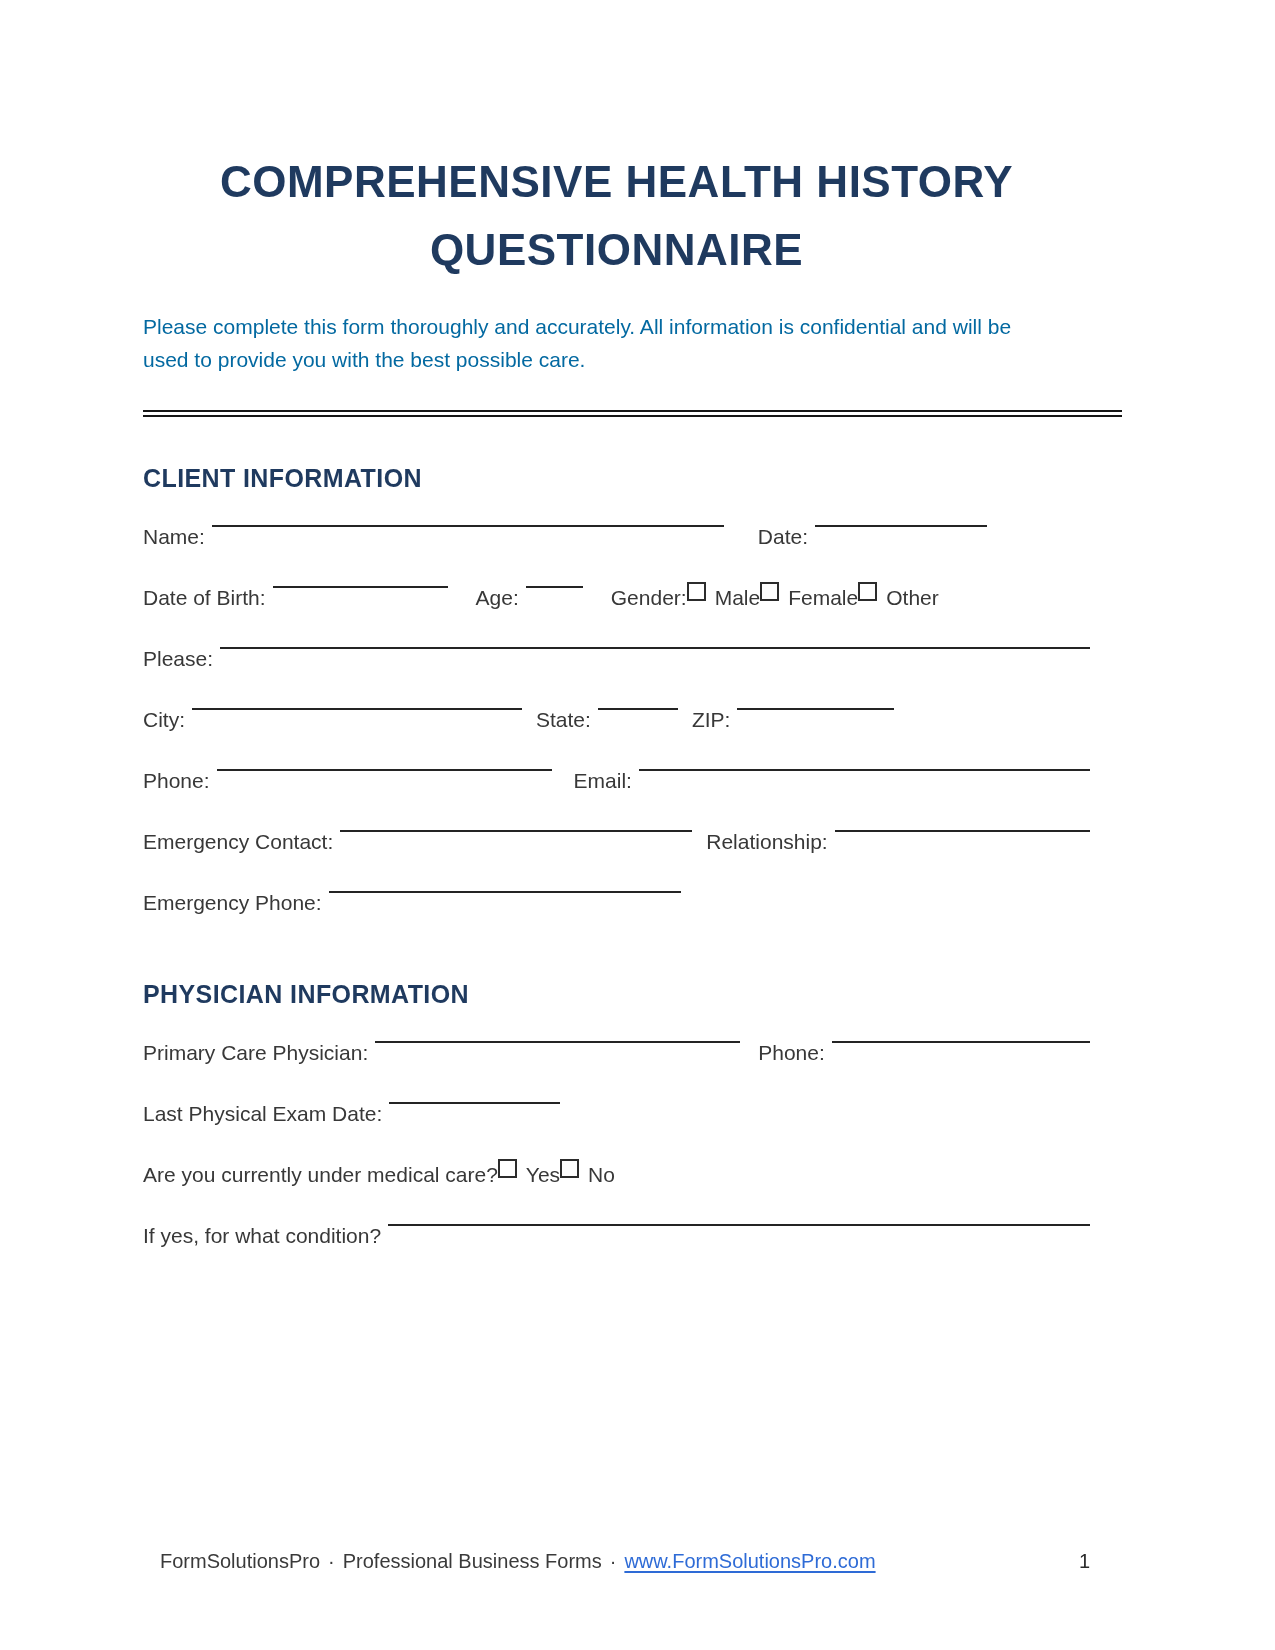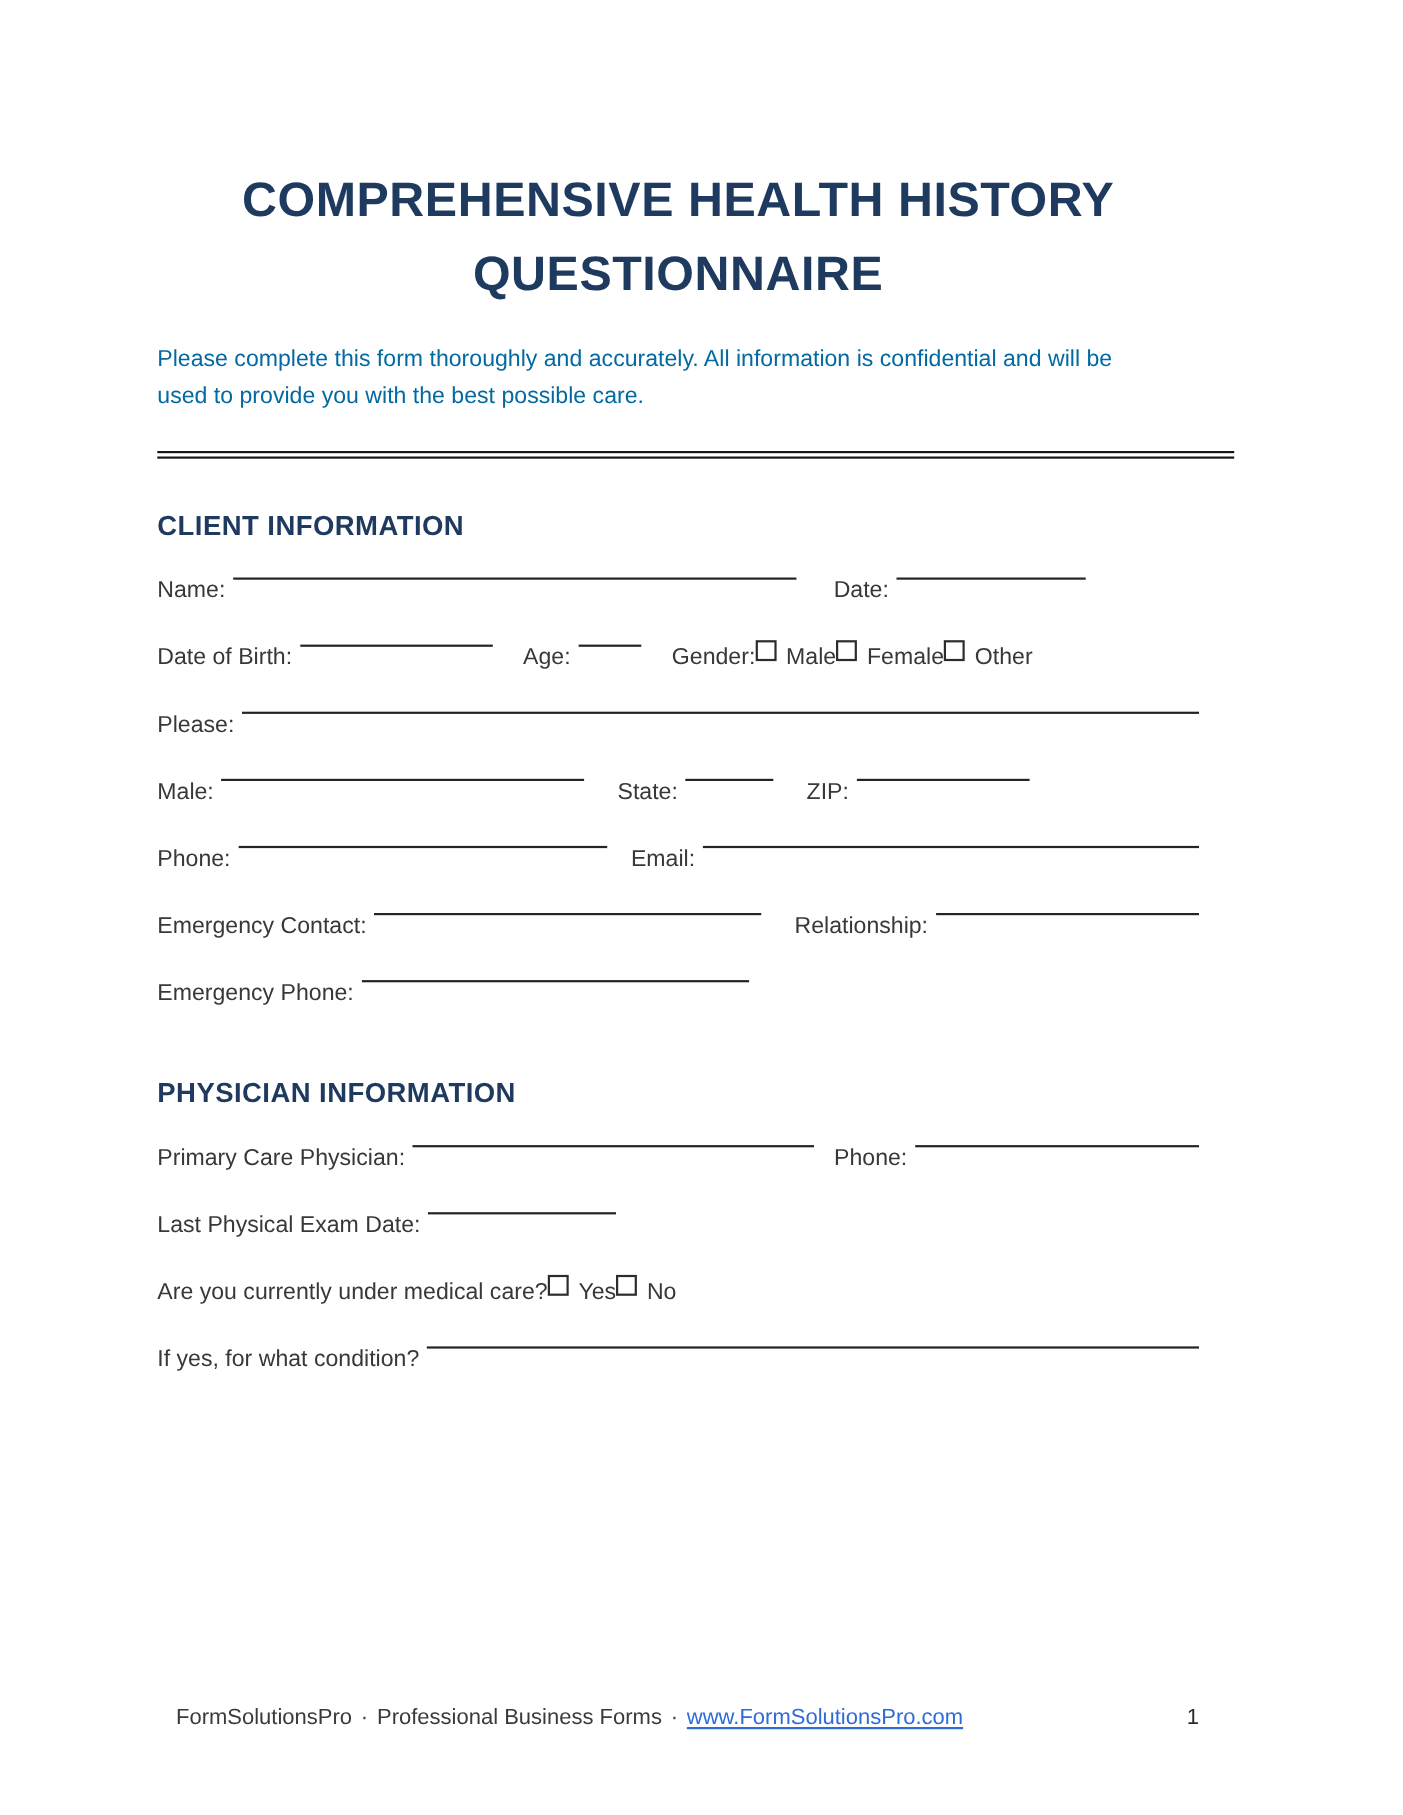--- a/index.html
+++ b/index.html
@@ -73,21 +73,21 @@
   .w330 { width: 330px; }
   .w80  { width: 80px; }
   .w157 { width: 157px; }
   .w335 { width: 335px; }
   .w352 { width: 352px; }
   .w365 { width: 365px; }
   .w171 { width: 171px; }
   .ml34 { margin-left: 34px; }
   .ml28 { margin-left: 28px; }
   .ml22 { margin-left: 22px; }
-  .ml14 { margin-left: 30px; }
+  .ml14 { margin-left: 14px; }
   .ml18 { margin-left: 18px; }
   .cb {
     flex: 0 0 auto;
     width: 19px;
     height: 19px;
     border: 2px solid #2c2c2c;
     margin: 0 9px 3px 0;
     background: #ffffff;
   }
   .footer {
@@ -145,21 +145,21 @@
     <span class="cb ml18"></span>
     <span class="lbl">Other</span>
   </div>
 
   <div class="row">
     <span class="lbl">Please:</span>
     <span class="line grow"></span>
   </div>
 
   <div class="row">
-    <span class="lbl">Male:</span>
+    <span class="lbl">City:</span>
     <span class="line w330"></span>
     <span class="lbl ml14">State:</span>
     <span class="line w80"></span>
     <span class="lbl ml14">ZIP:</span>
     <span class="line w157"></span>
   </div>
 
   <div class="row">
     <span class="lbl">Phone:</span>
     <span class="line w335"></span>

